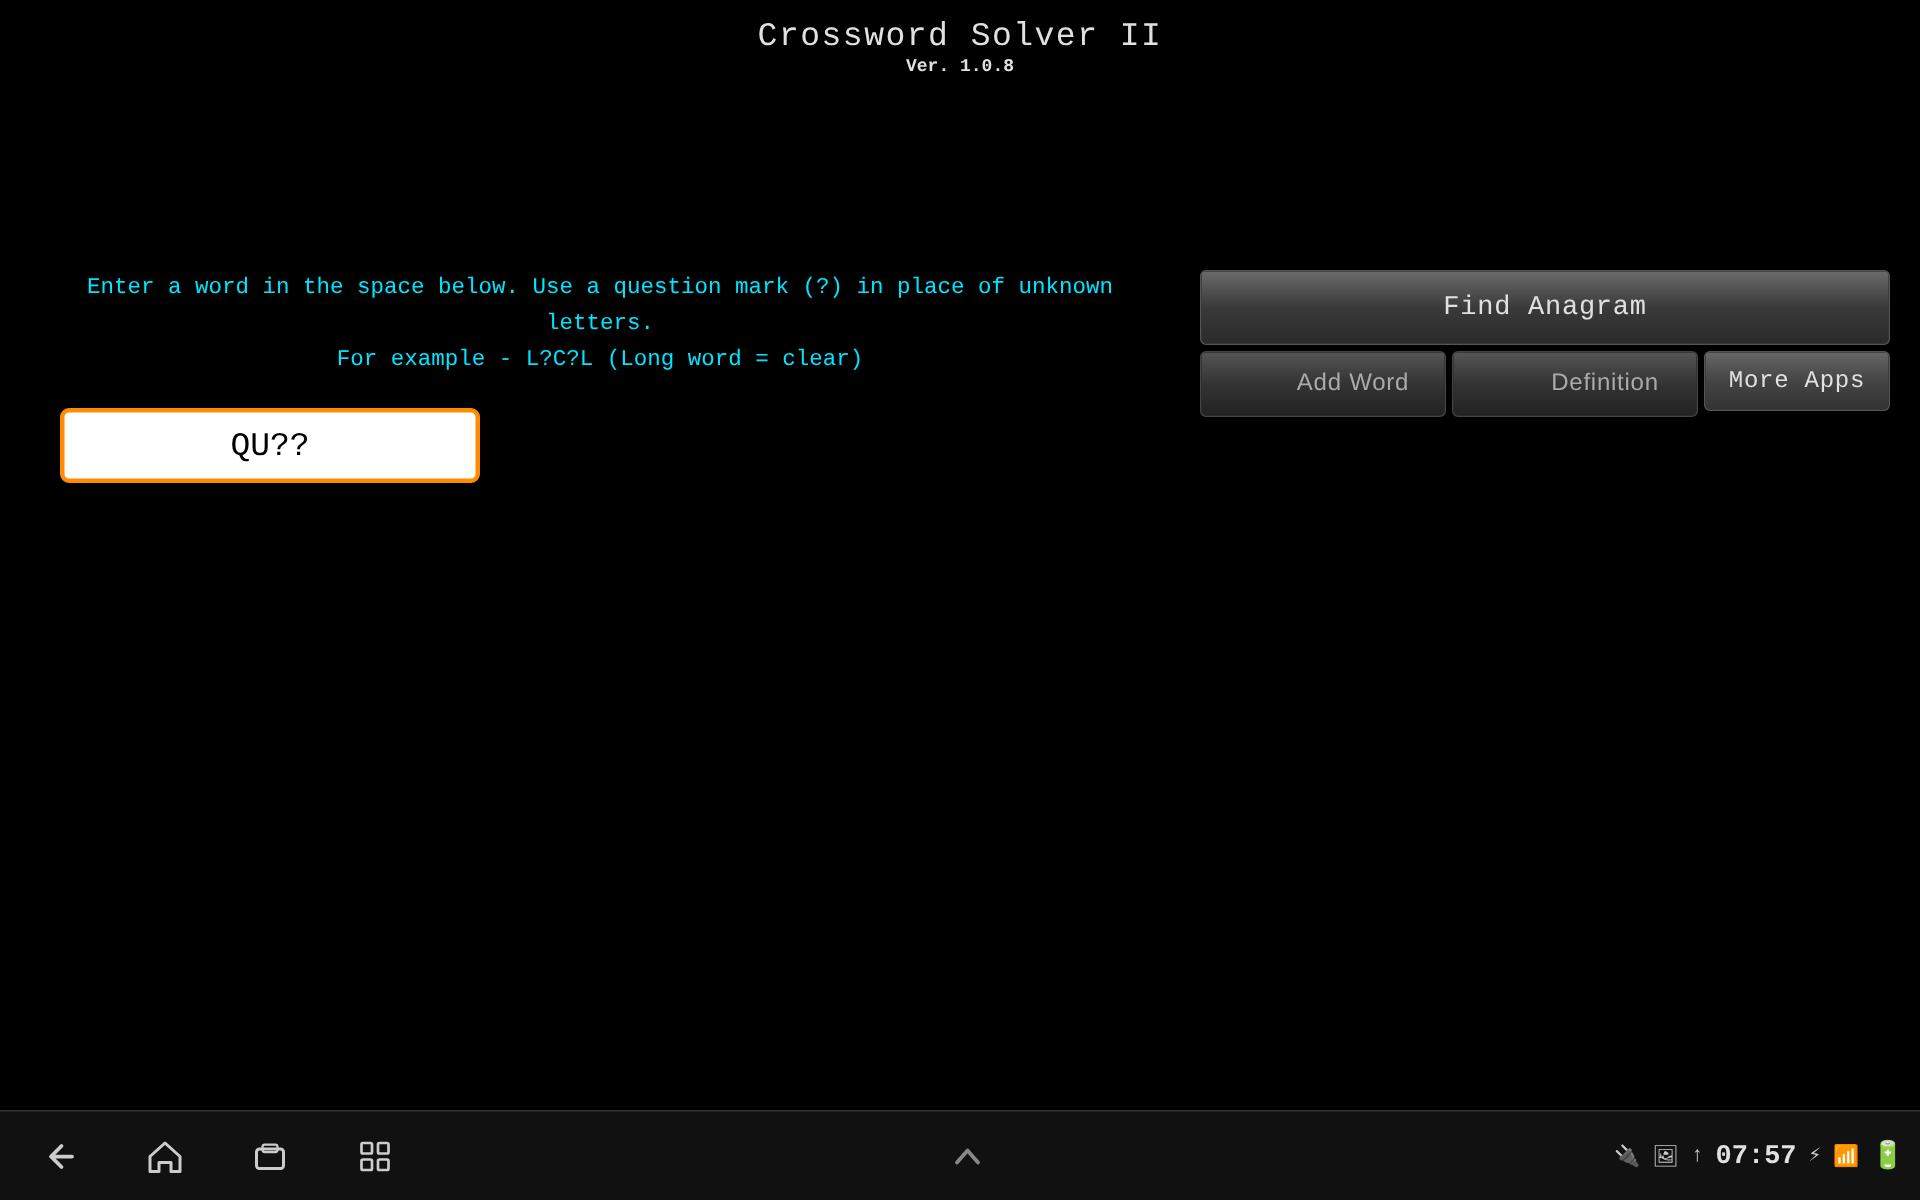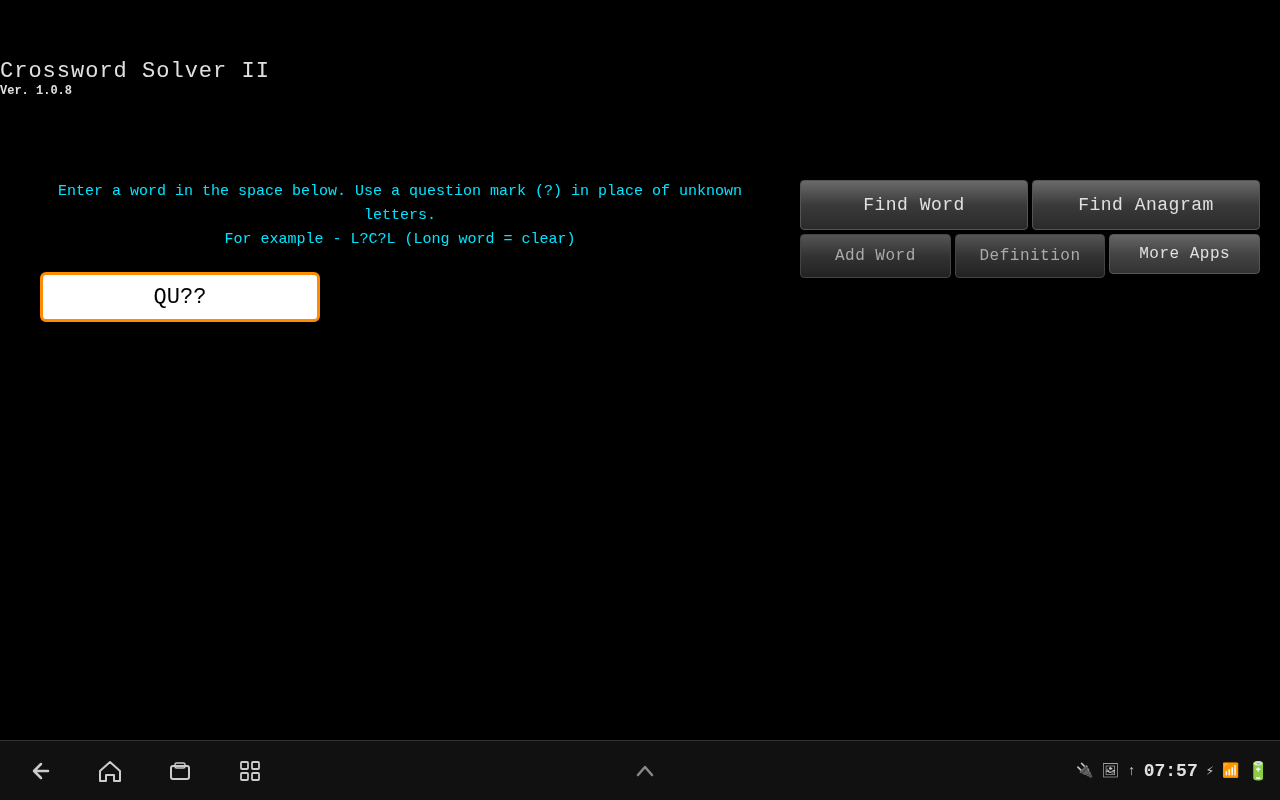--- a/index.html
+++ b/index.html
@@ -8,23 +8,22 @@
       width: 1280px;
       height: 800px;
       background: #000;
       font-family: 'Courier New', monospace;
       overflow: hidden;
       position: relative;
     }
 
     
     #title-area {
-      text-align: left;
+      text-align: center;
       padding-top: 12px;
-      margin-top: 47px;
     }
 
     #app-title {
       color: #e0e0e0;
       font-size: 22px;
       font-weight: normal;
       letter-spacing: 1px;
     }
 
     #app-version {
@@ -112,23 +111,24 @@
     }
 
     .btn-secondary {
       flex: 1;
       height: 44px;
       background: linear-gradient(180deg, #555 0%, #333 50%, #222 100%);
       border: 1px solid #444;
       border-radius: 4px;
       color: #aaa;
       font-size: 16px;
-      font-family: Liberation Mono, monospace;
+      font-family: Liberation Sans, sans-serif;
       cursor: pointer;
       letter-spacing: 0.5px;
+      padding-left: 40px;
     }
 
     .btn-more-apps {
       flex: 1;
       height: 40px;
       background: linear-gradient(180deg, #666 0%, #444 50%, #333 100%);
       border: 1px solid #555;
       border-radius: 4px;
       color: #e0e0e0;
       font-size: 16px;
@@ -218,21 +218,20 @@
   <div id="left-panel">
     <div id="instruction-text">
       <span>Enter a word in the space below. Use a question mark (?) in place of unknown letters.</span><br>
       <span>For example - L?C?L (Long word = clear)</span>
     </div>
     <input id="word-input" type="text" value="QU??" style="">
   </div>
 
   <div id="right-panel">
     <div id="button-row-1">
-      <button class="btn-primary">Find Word</button>
       <button class="btn-primary">Find Anagram</button>
     </div>
     <div id="button-row-2">
       <button class="btn-secondary">Add Word</button>
       <button class="btn-secondary">Definition</button>
       <button class="btn-more-apps">More Apps</button>
     </div>
   </div>
 
 </div>

